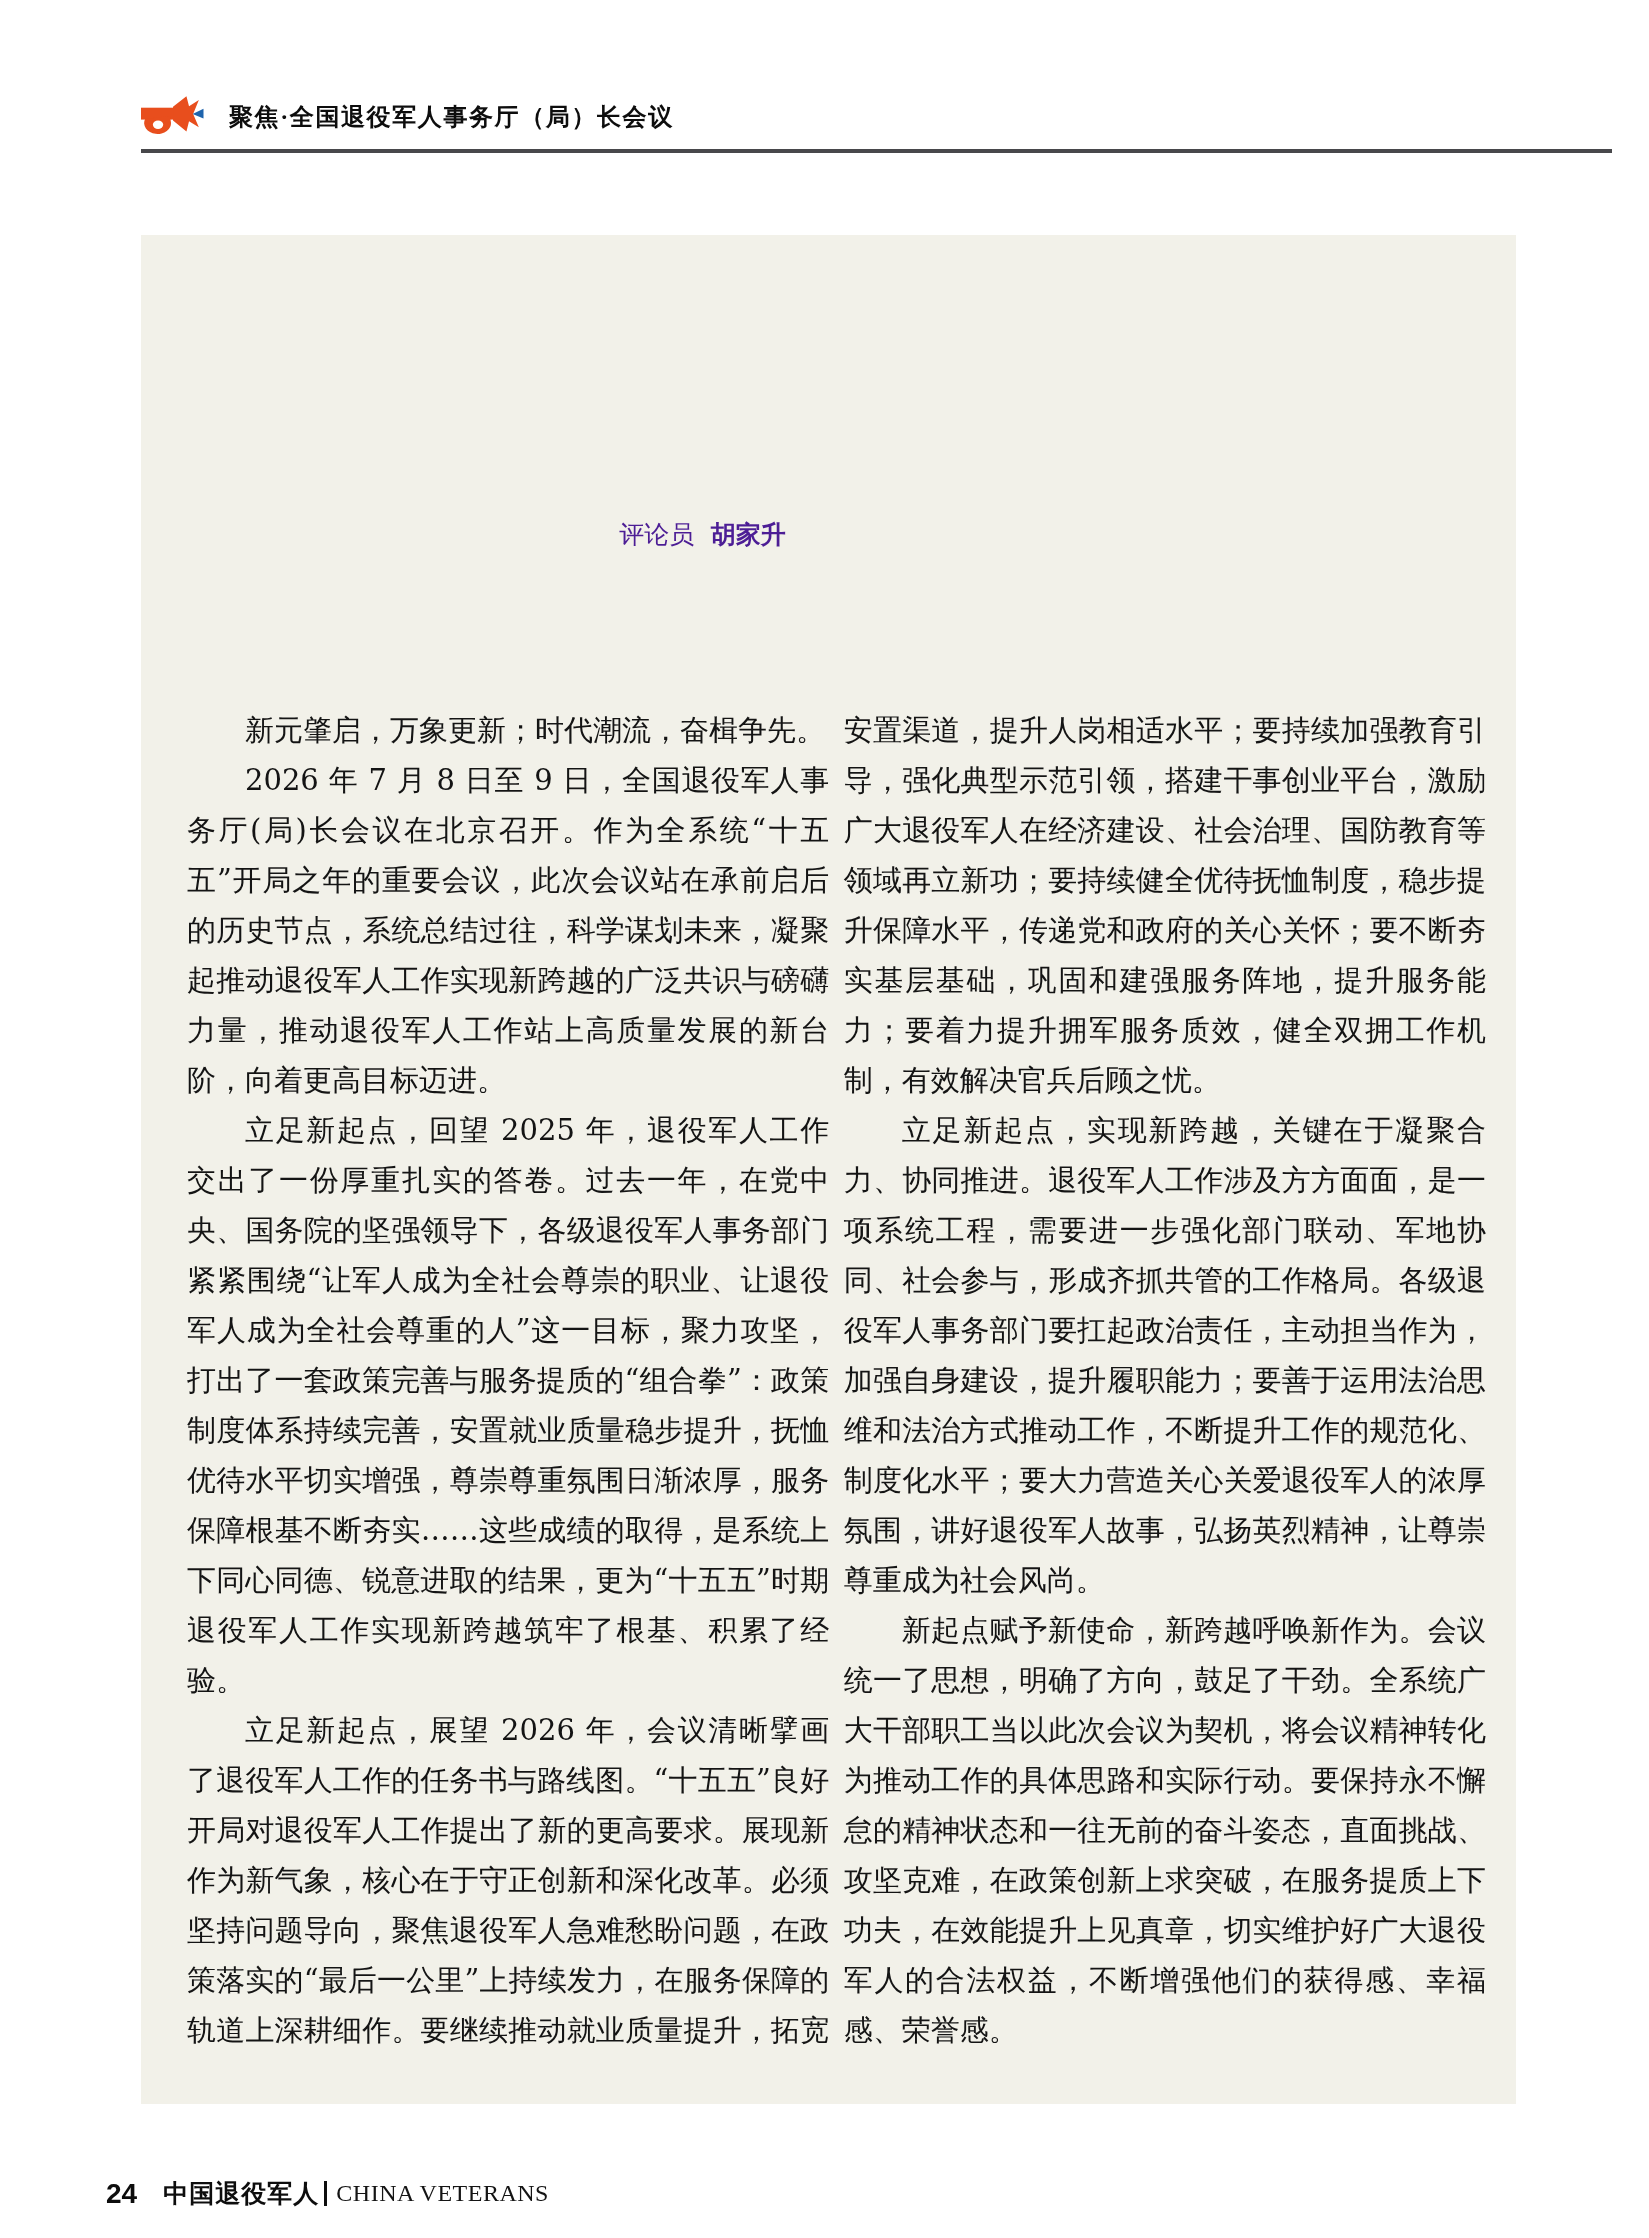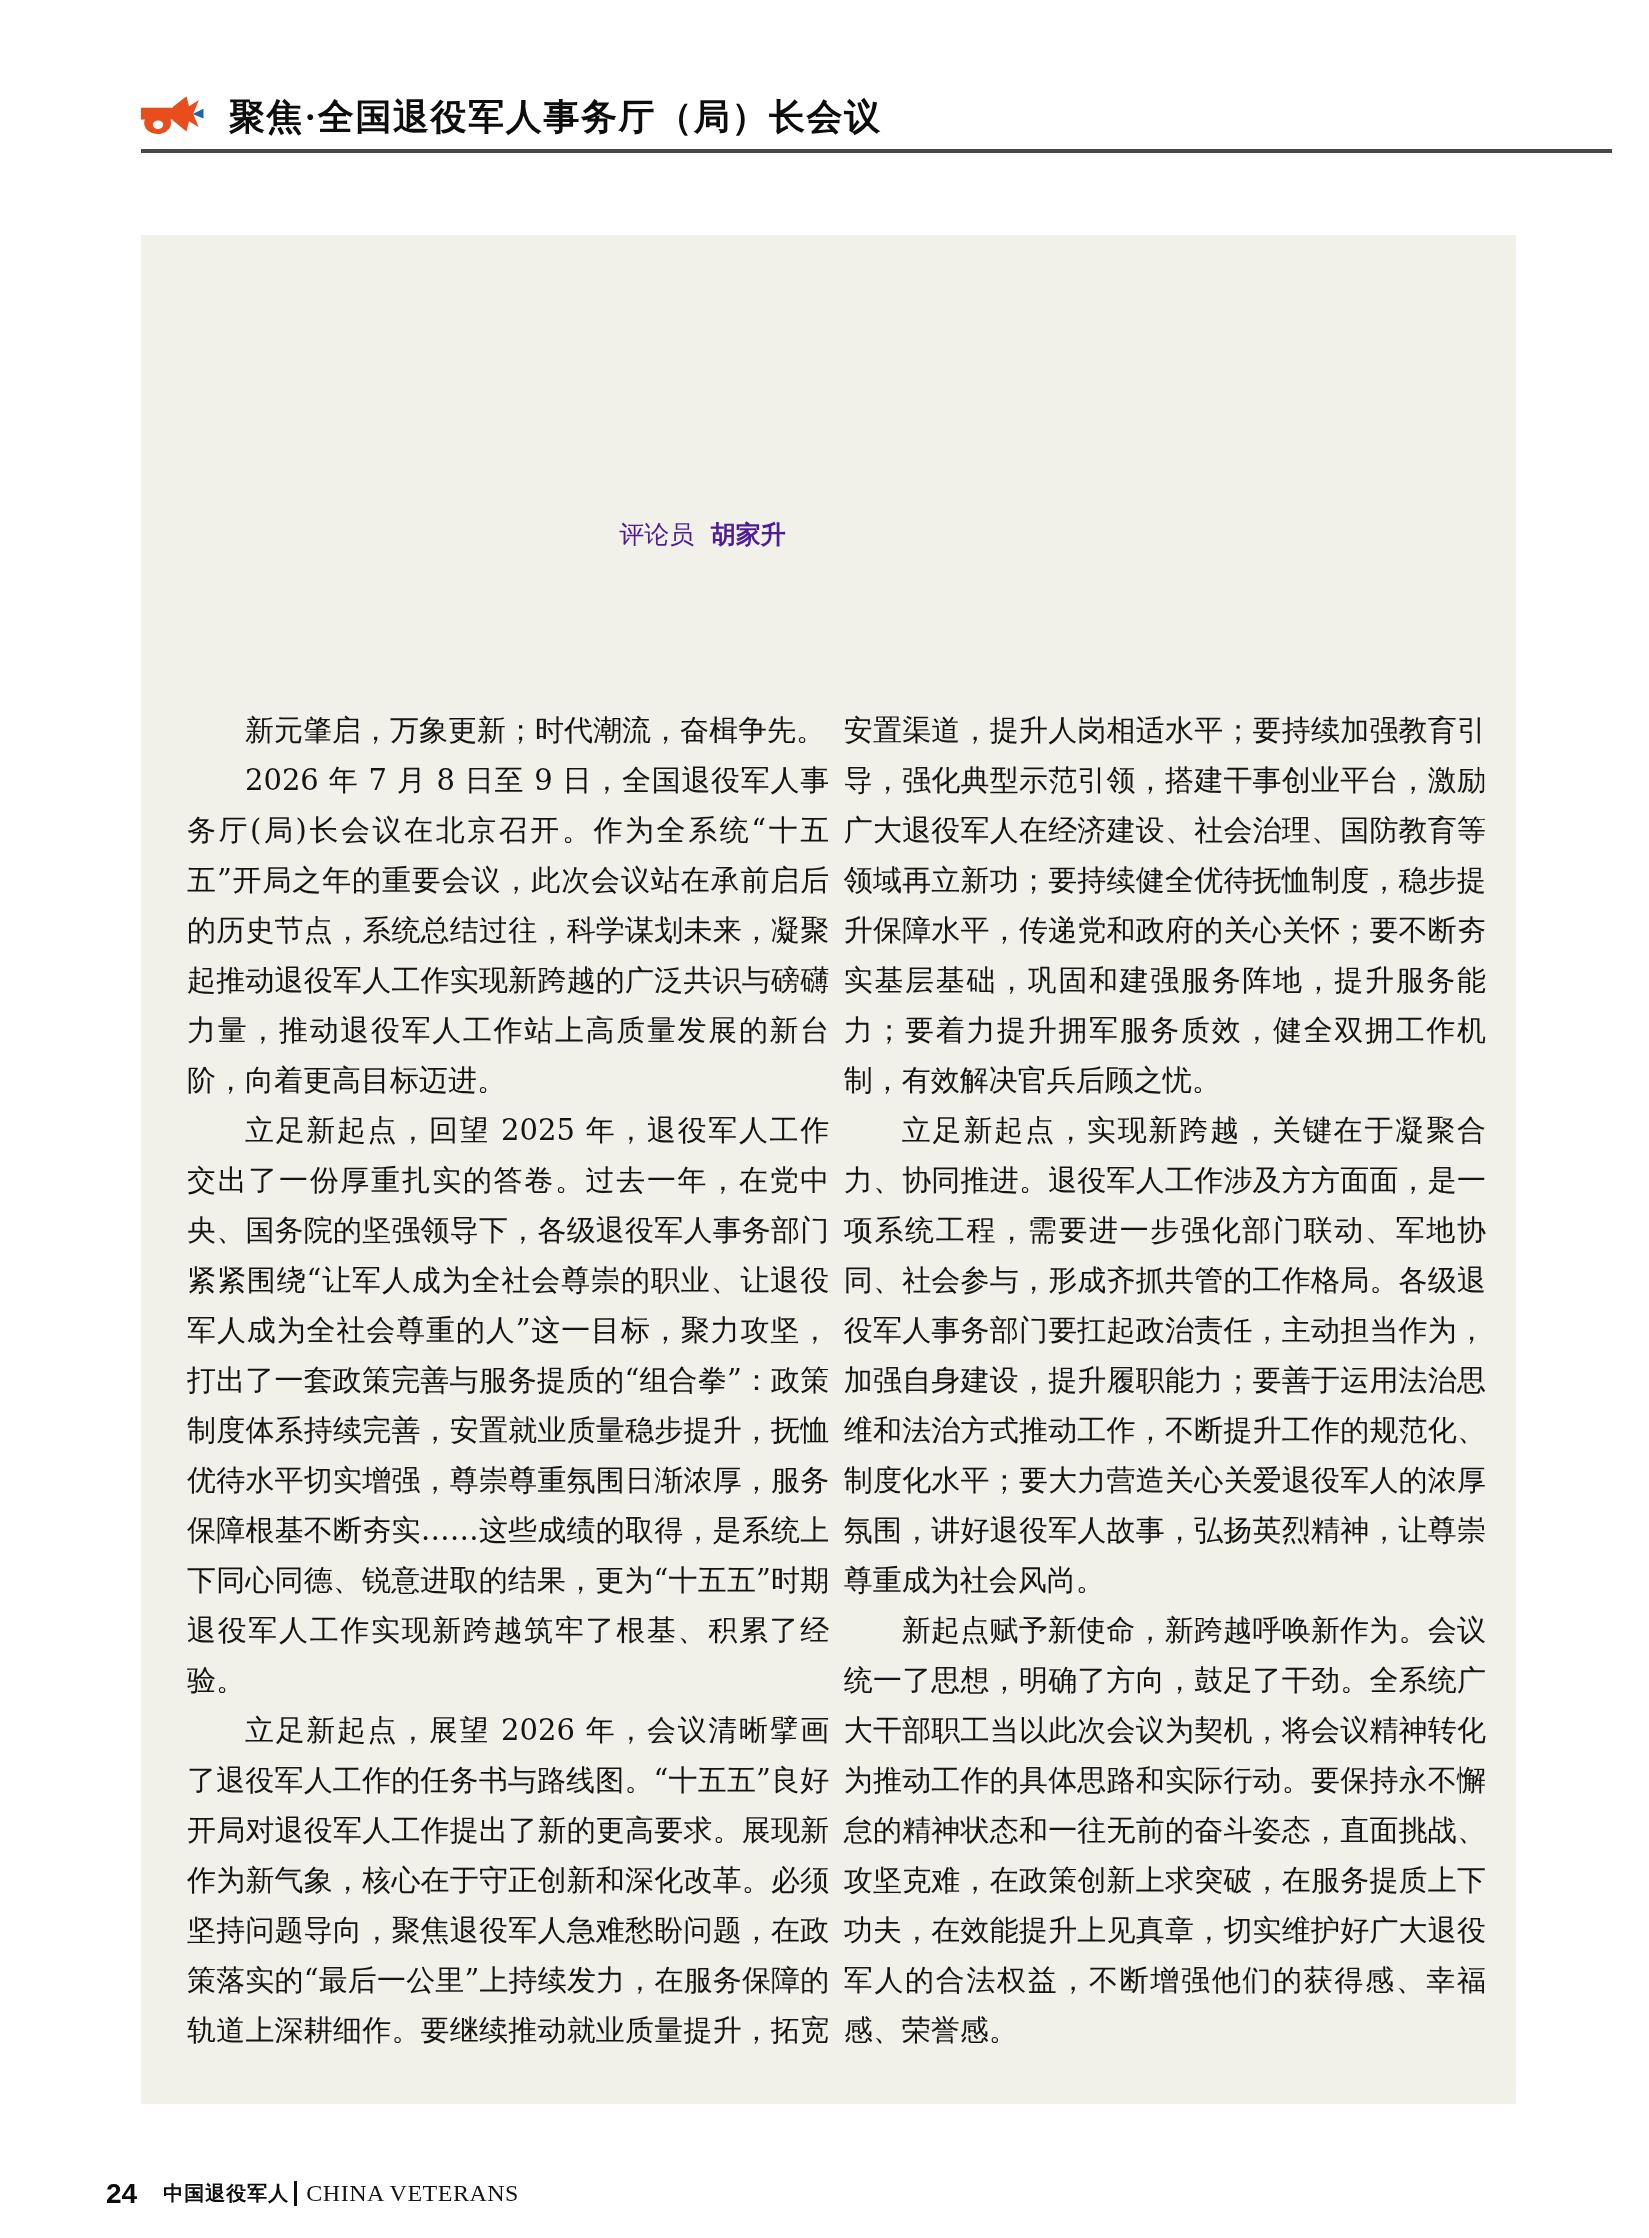--- a/index.html
+++ b/index.html
@@ -13,21 +13,21 @@
   }
   .page{position:absolute;inset:0;}
 
   
   .header{position:absolute;left:0;top:0;width:1650px;height:156px;}
   .logo{position:absolute;left:141px;top:92px;width:63px;height:50px;}
   .section-label{
     position:absolute;left:229px;top:91px;height:52px;
     display:flex;align-items:center;
     font-family:Liberation Serif, serif;
-    font-weight:700;font-size:36px;letter-spacing:1.6px;color:#0d0d0d;
+    font-weight:700;font-size:24px;letter-spacing:1.6px;color:#0d0d0d;
   }
   .header-rule{
     position:absolute;left:141px;top:149px;width:1471px;height:3.6px;
     background:#48484b;
   }
 
   
   .panel{
     position:absolute;left:141px;top:235px;width:1375px;height:1869px;
     background:#f2f1e9;
@@ -60,21 +60,21 @@
     position:absolute;left:106px;top:2178px;height:31px;
     display:flex;align-items:center;
   }
   .page-number{
     font-family:"Liberation Sans","DejaVu Sans",sans-serif;
     font-weight:700;font-size:28px;color:#0d0d0d;
   }
   .footer-cn{
     margin-left:26px;
     font-family:"Liberation Sans","DejaVu Sans",sans-serif;
-    font-weight:700;font-size:20px;color:#0d0d0d;letter-spacing:1px;
+    font-weight:700;font-size:25px;color:#0d0d0d;letter-spacing:1px;
   }
   .footer-divider{
     width:2.6px;height:25px;background:#0d0d0d;margin:0 9.4px 0 5.2px;
   }
   .footer-en{
     font-family:"Liberation Serif","DejaVu Serif",serif;
     font-weight:400;font-size:24px;color:#141414;letter-spacing:0.5px;
   }
 </style>
 </head>

